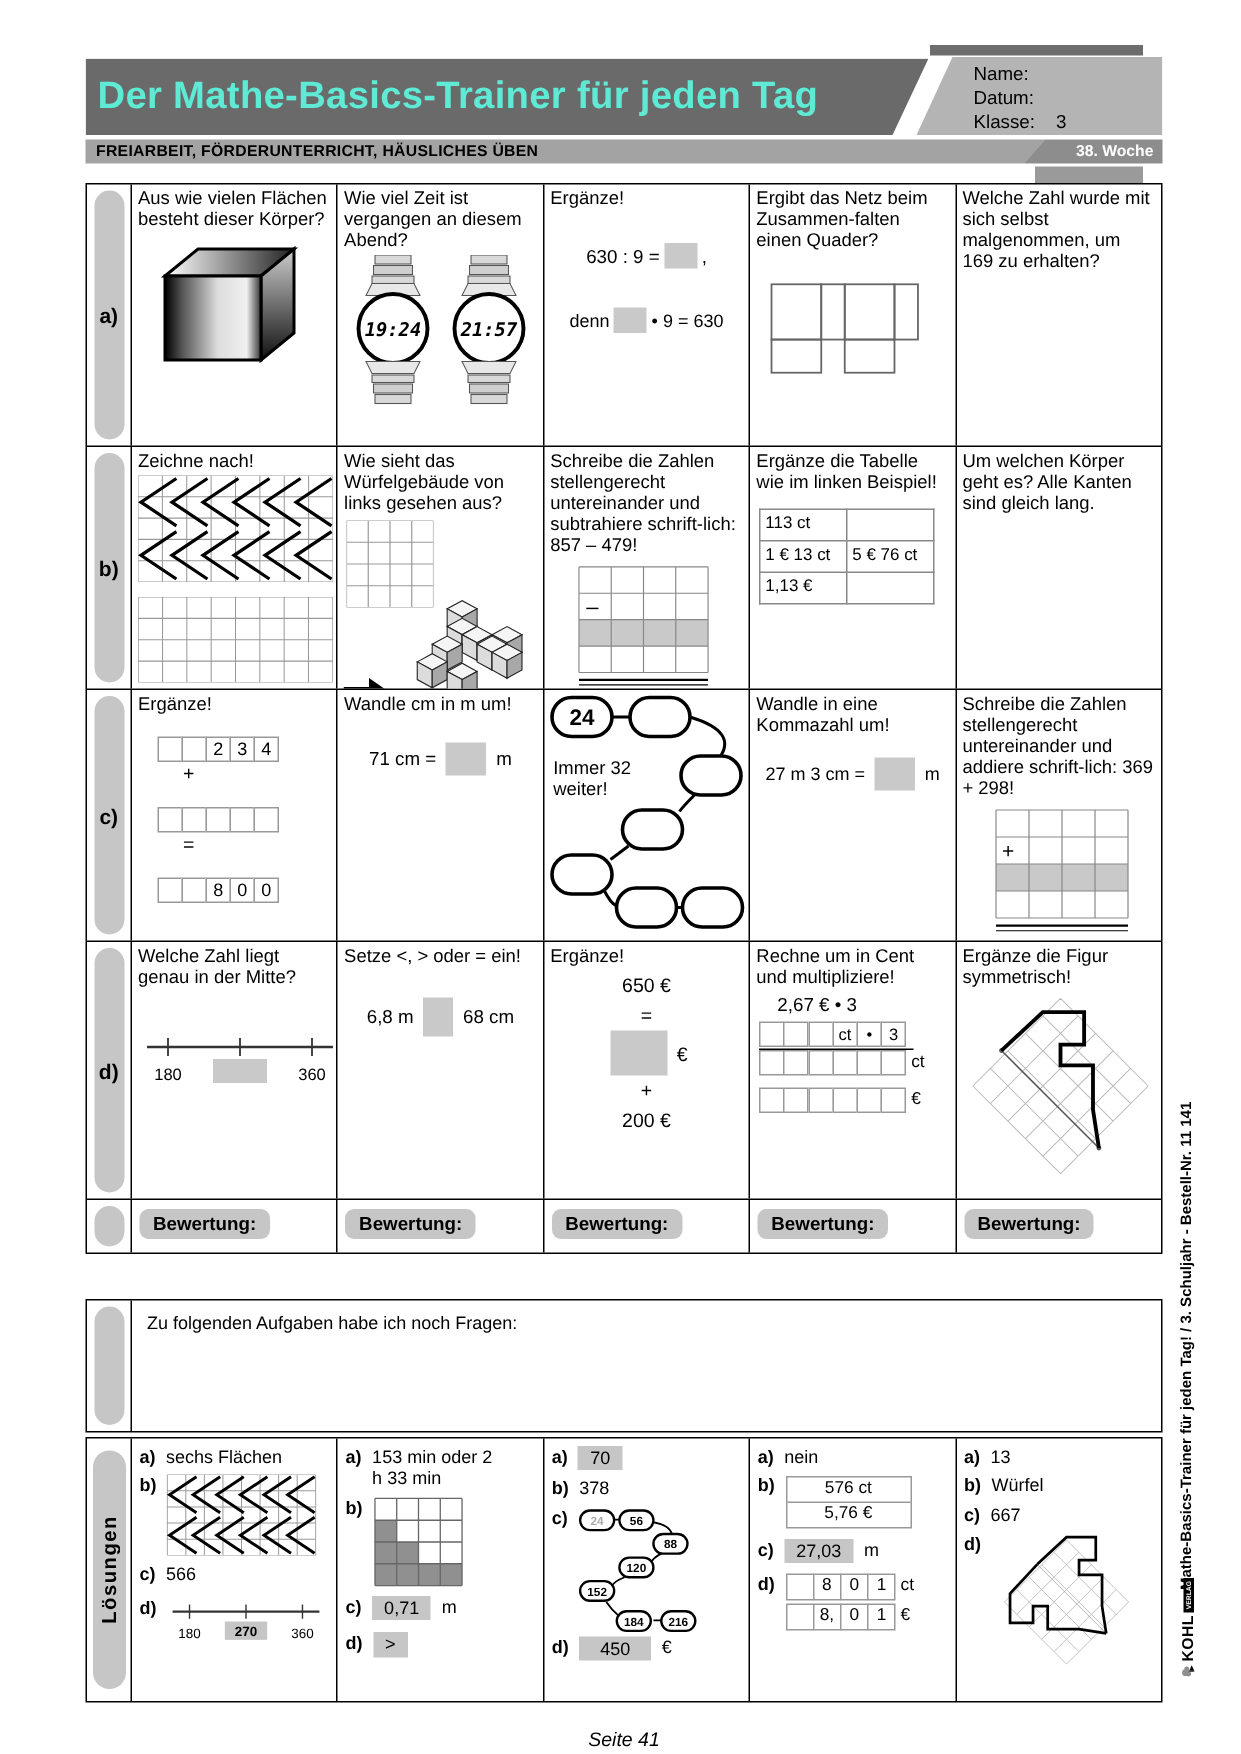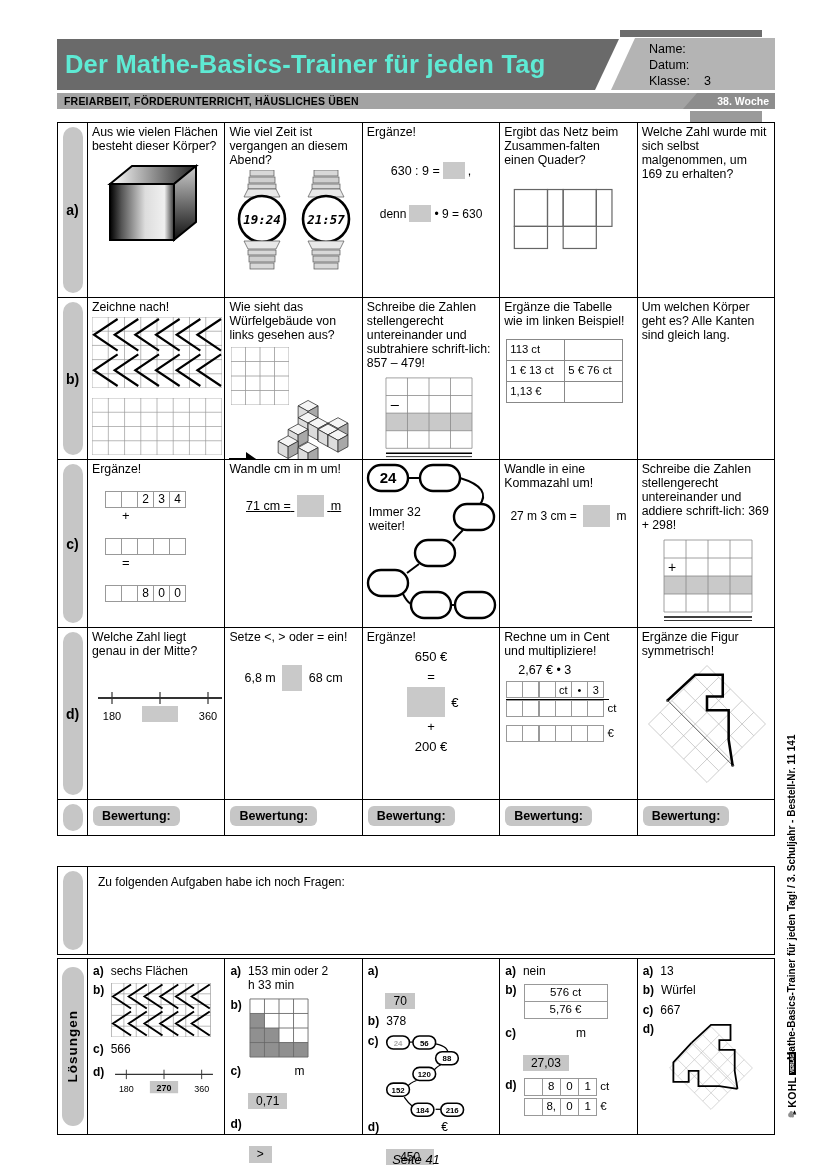--- a/index.html
+++ b/index.html
@@ -64,21 +64,21 @@
     display:flex;box-sizing:border-box;}
   .fragen-text{padding:8px 0 0 10px;font-size:12px;}
   .loes-box{position:absolute;left:57px;top:958px;width:718px;height:177px;border:1.2px solid #000;
     display:flex;box-sizing:border-box;}
   .vpill{width:22px;background:#c6c6c6;border-radius:11px;margin:4px 0;display:flex;align-items:center;justify-content:center;}
   .vtext{writing-mode:vertical-rl;transform:rotate(180deg);font-weight:bold;font-size:13.5px;letter-spacing:1px;}
   .scol{flex:1 1 0;border-right:1px solid #000;padding:5px 5px;font-size:12px;line-height:1.2;position:relative;box-sizing:border-box;}
   .scol:last-child{border-right:none;}
   .sline{display:flex;gap:7px;margin-bottom:5px;align-items:flex-start;}
   .slab{font-weight:bold;flex:0 0 auto;}
-  .gray-val{background:#c6c6c6;padding:1px 8px;display:inline-block;margin-top:29px;}
+  .gray-val{background:#c6c6c6;padding:1px 8px;display:inline-block;}
   .sol-box-table{border:1px solid #999;margin-top:1px;}
   .sol-box-table div{border-bottom:1px solid #999;width:82px;text-align:center;padding:1px 0;font-size:11.5px;}
   .sol-box-table div:last-child{border-bottom:none;}
   .srow{display:flex;align-items:center;margin-bottom:2px;}
   .sc{width:19px;height:18px;border:0.8px solid #999;display:flex;align-items:center;justify-content:center;
       font-size:11.5px;box-sizing:border-box;margin-right:-0.8px;background:#fff;}
   
   .side-text{position:absolute;left:786px;top:650px;height:410px;writing-mode:vertical-rl;transform:rotate(180deg);
     font-size:10px;font-weight:bold;white-space:nowrap;}
   .kohl-logo{position:absolute;left:781px;top:1118px;width:66px;transform:rotate(-90deg);transform-origin:top left;
@@ -331,21 +331,21 @@
         <span class="gc"></span><span class="gc"></span><span class="gc"></span><span class="gc"></span><span class="gc"></span>
       </div>
       <div class="opline">=</div>
       <div class="gridline">
         <span class="gc"></span><span class="gc"></span><span class="gc">8</span><span class="gc">0</span><span class="gc">0</span>
       </div>
     </div>
 
     <div class="cell">
       <div class="qtext">Wandle cm in m um!</div>
-      <div class="eqline" style="margin-top:18px;text-decoration:underline;">
+      <div class="eqline" style="margin-top:18px;">
         <span>71 cm =</span>
         <span class="abox med"></span>
         <span>m</span>
       </div>
     </div>
 
     <div class="cell">
       <div class="chain-note">Immer 32 weiter!</div>
       <svg width="132" height="160" viewBox="0 0 132 160" style="position:absolute;left:2px;top:2px;">
         <g fill="none" stroke="#000" stroke-width="2">

